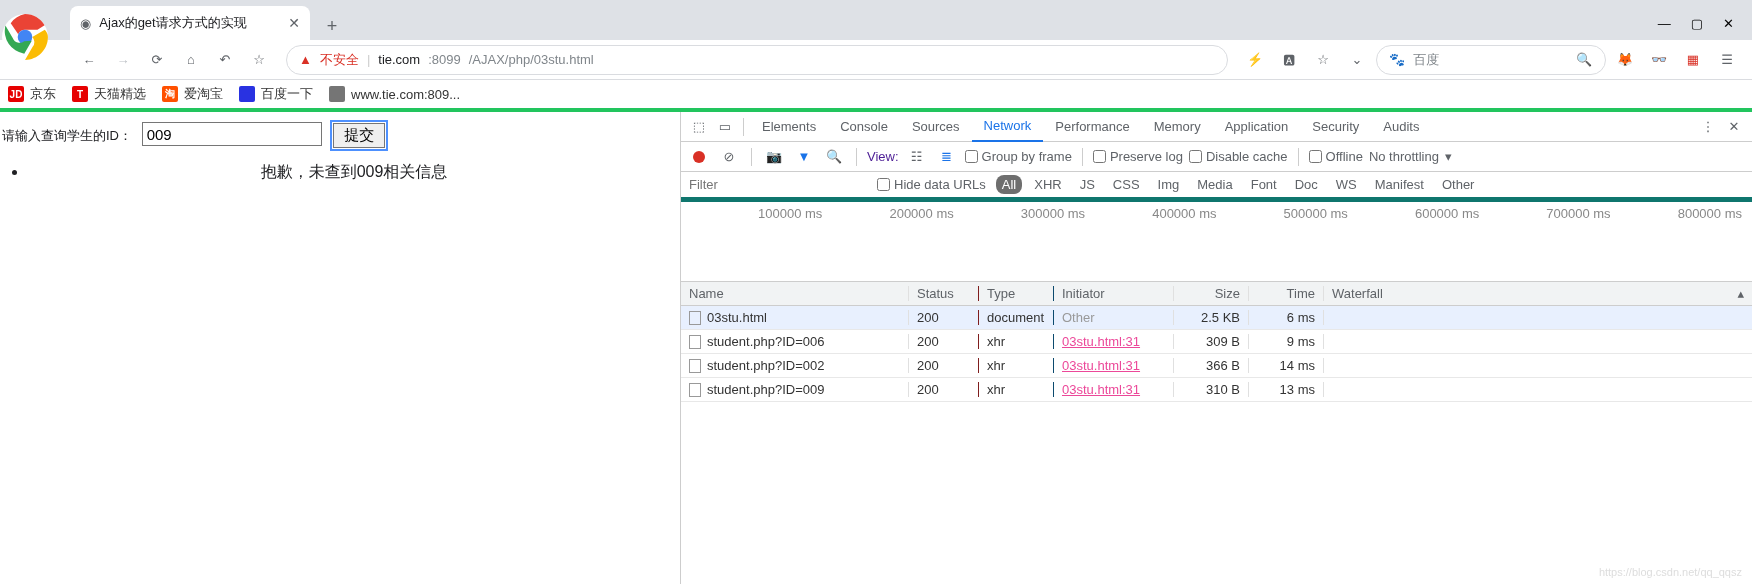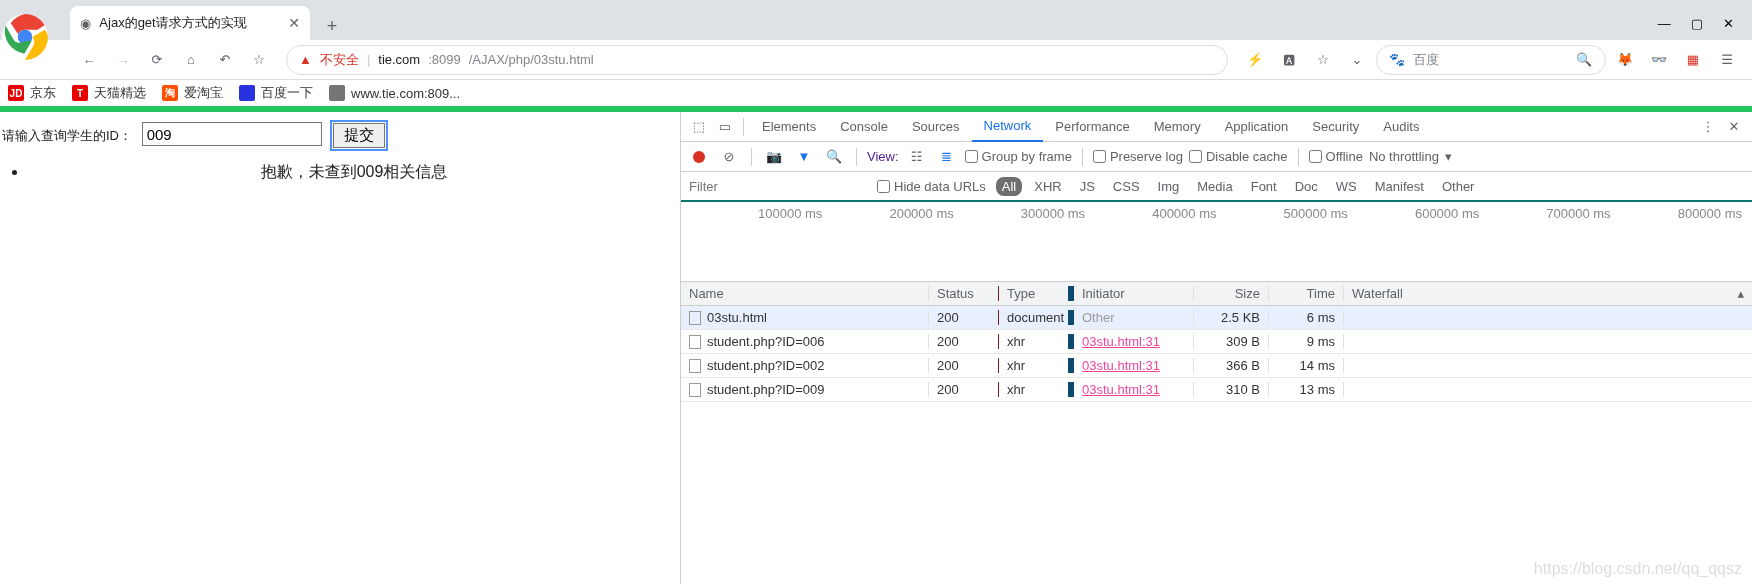--- a/index.html
+++ b/index.html
@@ -11,64 +11,64 @@
 .new-tab{width:28px;height:28px;display:flex;align-items:center;justify-content:center;color:#5f6368;font-size:18px;margin-left:8px;}
 .win-controls{margin-left:auto;display:flex;gap:20px;padding:0 18px;color:#000;height:34px;align-items:center;}
 .addr-bar{height:40px;display:flex;align-items:center;padding:0 10px;gap:4px;background:#fff;border-bottom:1px solid #dadce0;}
 .nav-ico{width:30px;height:30px;display:flex;align-items:center;justify-content:center;color:#5f6368;border-radius:50%;}
 .url-box{flex:1;display:flex;align-items:center;height:30px;border:1px solid #dadce0;border-radius:15px;padding:0 12px;margin:0 8px;gap:8px;}
 .not-secure{color:#d93025;}
 .url-text{color:#202124;}
 .url-gray{color:#80868b;}
 .search-box{display:flex;align-items:center;height:30px;border:1px solid #dadce0;border-radius:15px;padding:0 12px;width:230px;gap:8px;color:#80868b;}
 .right-ico{width:30px;display:flex;justify-content:center;color:#5f6368;}
-.bookmarks{height:32px;display:flex;align-items:center;padding:0 8px;gap:16px;border-bottom:6px solid #22c55e;font-size:12px;}
+.bookmarks{height:32px;display:flex;align-items:center;padding:0 8px;gap:16px;border-bottom:4px solid #22c55e;font-size:12px;}
 .bm{display:flex;align-items:center;gap:6px;color:#333;}
 .bm-ico{width:16px;height:16px;display:flex;align-items:center;justify-content:center;border-radius:2px;color:#fff;font-size:10px;font-weight:bold;}
 .main{display:flex;height:472px;}
 .page{width:680px;padding:10px 0 0 0;font-size:16px;}
 .page-label{display:inline;}
 .page input[type=text]{border:1px solid #767676;height:24px;width:180px;padding:0 4px;font-size:15px;margin-left:6px;}
 .submit-btn{border:1px solid #767676;background:#efefef;padding:2px 10px;font-size:15px;margin-left:8px;outline:2px solid #4d90fe;outline-offset:1px;}
 .page ul{margin:14px 0 0 28px;}
 .page li{font-size:16px;text-align:center;}
 .devtools{flex:1;border-left:1px solid #cdcdcd;display:flex;flex-direction:column;font-size:12px;color:#333;}
 .dt-tabs{height:30px;display:flex;align-items:center;border-bottom:1px solid #cdcdcd;padding:0 6px;gap:2px;}
 .dt-ico{width:24px;height:24px;display:flex;align-items:center;justify-content:center;color:#5f6368;}
 .dt-sep{width:1px;height:18px;background:#cdcdcd;margin:0 4px;}
 .dt-tab{padding:0 12px;height:30px;display:flex;align-items:center;color:#5f6368;cursor:pointer;}
 .dt-tab.active{color:#1a73e8;border-bottom:2px solid #1a73e8;}
 .dt-toolbar{height:30px;display:flex;align-items:center;border-bottom:1px solid #cdcdcd;padding:0 6px;gap:6px;}
 .rec{width:12px;height:12px;background:#d93025;border-radius:50%;}
 .cb{display:flex;align-items:center;gap:4px;color:#5f6368;}
 .cb input{width:13px;height:13px;}
-.dt-filter{height:30px;display:flex;align-items:center;border-bottom:2px solid #0f766e;padding:0 6px;gap:10px;}
+.dt-filter{height:30px;display:flex;align-items:center;border-bottom:5px solid #0f766e;padding:0 6px;gap:10px;}
 .filter-input{border:none;outline:none;width:180px;color:#999;padding:2px;}
 .pill{padding:2px 6px;border-radius:8px;cursor:pointer;color:#5f6368;}
 .pill.active{background:#6e6e6e;color:#fff;}
 .timeline{height:80px;border-bottom:1px solid #cdcdcd;position:relative;}
 .tl-labels{display:flex;justify-content:flex-end;padding:4px 10px;color:#888;font-size:11px;}
 .tl-labels span{flex:1;text-align:right;}
 .net-table{flex:1;display:flex;flex-direction:column;}
 .net-head,.net-row{display:flex;height:24px;align-items:center;}
 .net-head{background:#f1f3f4;border-bottom:1px solid #cdcdcd;color:#5f6368;}
 .net-row{border-bottom:1px solid #e8e8e8;}
 .net-row.sel{background:#e8f0fe;}
-.c-name{width:248px;padding-left:8px;border-right:1px solid #e0e0e0;display:flex;align-items:center;gap:6px;}
+.c-name{width:228px;padding-left:8px;border-right:1px solid #e0e0e0;display:flex;align-items:center;gap:6px;}
 .c-status{width:70px;padding-left:8px;border-right:1px solid #7f1d1d;}
-.c-type{width:75px;padding-left:8px;border-right:6px solid #0c4a6e;}
+.c-type{width:75px;padding-left:8px;border-right:1px solid #0c4a6e;}
 .c-init{width:120px;padding-left:8px;border-right:1px solid #e0e0e0;}
 .c-init .link{color:#ec4899;text-decoration:underline;cursor:pointer;}
 .c-size{width:75px;text-align:right;padding-right:8px;border-right:1px solid #e0e0e0;}
 .c-time{width:75px;text-align:right;padding-right:8px;border-right:1px solid #e0e0e0;}
 .c-wf{flex:1;padding-left:8px;position:relative;}
 .file-ico{width:12px;height:14px;border:1px solid #999;display:inline-block;}
 .gray{color:#999;}
 .sort-arrow{position:absolute;right:8px;color:#5f6368;}
-.watermark{position:absolute;bottom:6px;right:10px;color:#ddd;font-size:16px;}
+.watermark{position:absolute;bottom:6px;right:10px;color:#ddd;font-size:11px;}
 </style>
 </head>
 <body>
 
 <div class="chrome-logo">
 <svg viewBox="0 0 48 48">
       <circle cx="24" cy="24" r="22" fill="#fff"></circle>
       <path fill="#EA4335" d="M24 10a14 14 0 0 1 12.1 7H24a7 7 0 0 0-6.5 4.4L10.3 10.8A22 22 0 0 1 24 2c8 0 15 4.3 18.8 10.7L36 17"></path>
       <path fill="#4285F4" d="M24 17a7 7 0 1 1 0 14 7 7 0 0 1 0-14z"></path>
       <path fill="#34A853" d="M30.5 27.6 23.3 40A22 22 0 0 1 5.2 13l7 12a7 7 0 0 0 11 3z"></path>

